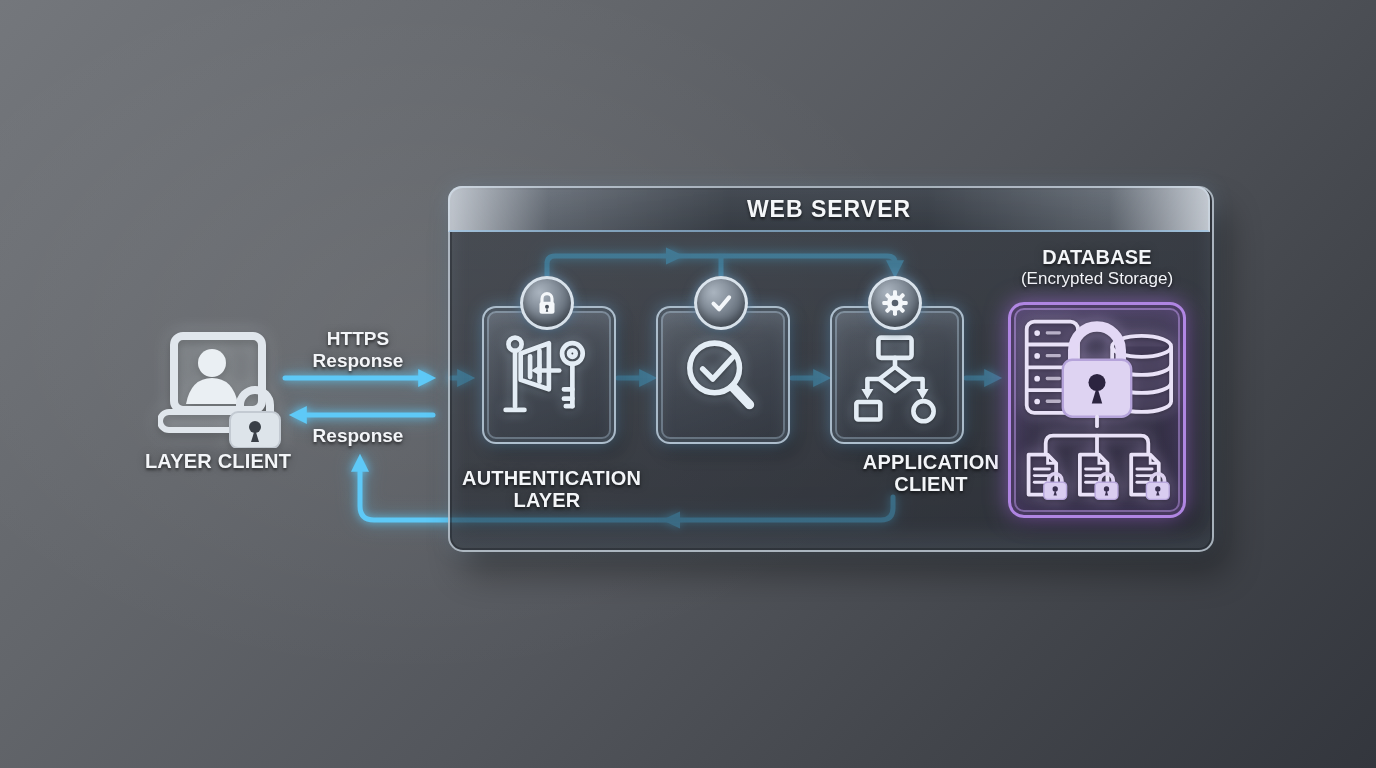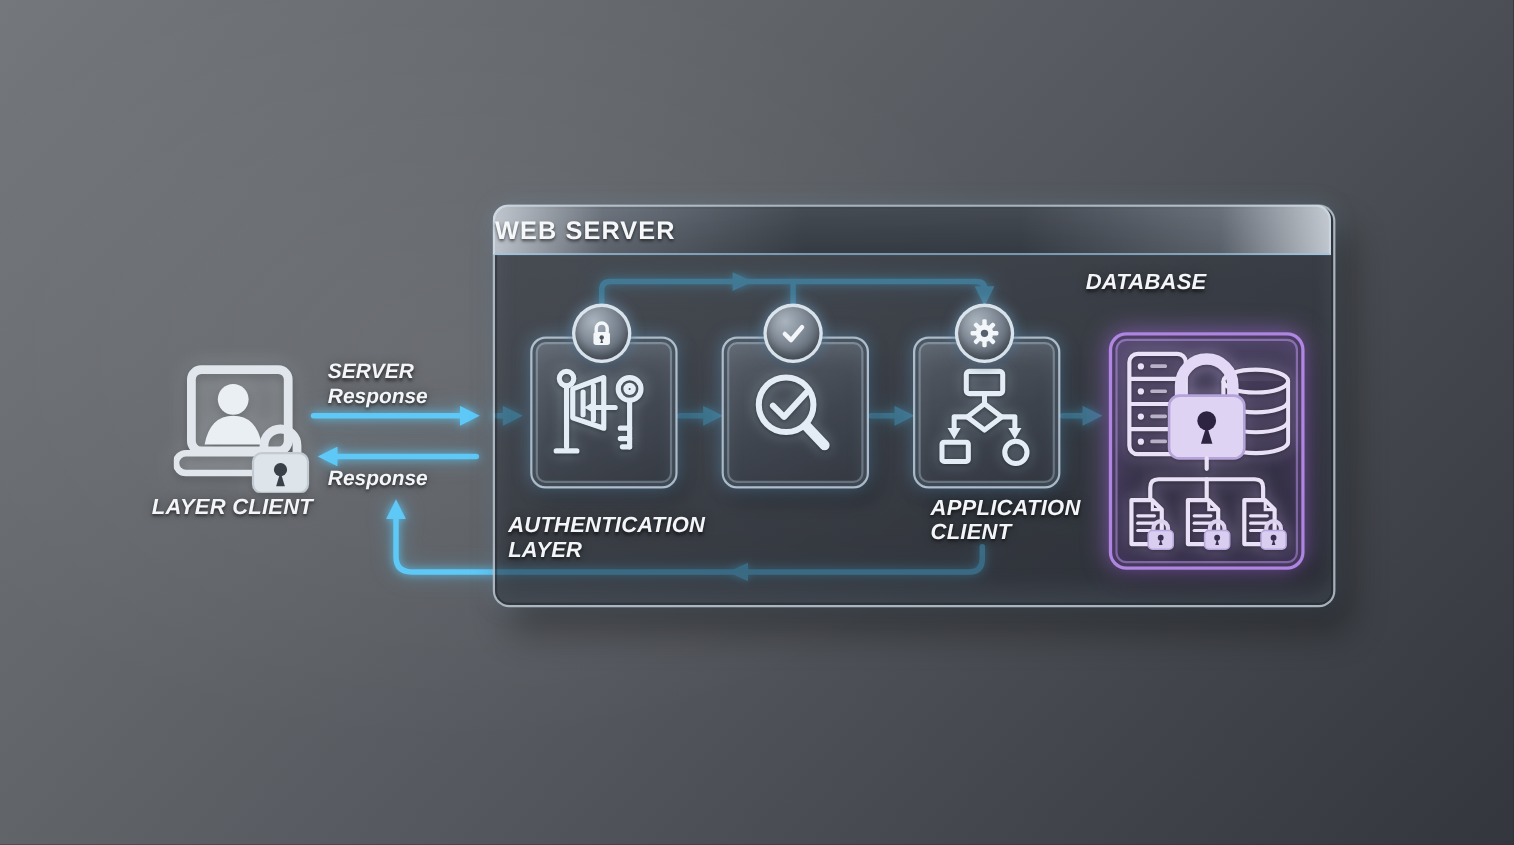--- a/index.html
+++ b/index.html
@@ -10,38 +10,38 @@
       linear-gradient(133deg,#74777c 0%,#63666b 30%,#53565c 55%,#42454b 78%,#33363d 100%);
     font-family:"Liberation Sans",sans-serif;
   }
   .abs{position:absolute;}
   
   svg.arrowlayer{position:absolute;left:0;top:0;pointer-events:none;}
   .flow{stroke:#5ec9f7;stroke-width:5;fill:none;stroke-linecap:round;
         filter:drop-shadow(0 0 4px rgba(94,201,247,0.85)) drop-shadow(0 0 9px rgba(94,201,247,0.35));}
   .fhead{fill:#5ec9f7;filter:drop-shadow(0 0 4px rgba(94,201,247,0.85));}
   
-  .lbl{color:#f3f5f8;text-align:left;text-shadow:0 2px 3px rgba(0,0,0,0.55),0 0 10px rgba(0,0,0,0.25);font-style:italic;}
+  .lbl{color:#f3f5f8;text-align:center;text-shadow:0 2px 3px rgba(0,0,0,0.55),0 0 10px rgba(0,0,0,0.25);}
   .caps{font-weight:bold;font-size:20px;line-height:22px;letter-spacing:0.2px;}
   .flowlbl{font-weight:600;font-size:19px;line-height:22px;}
   
   .panel{
     left:448px;top:186px;width:762px;height:362px;border-radius:15px;
     background:linear-gradient(180deg,rgba(42,48,57,0.50),rgba(30,34,42,0.58));
     border:2px solid rgba(208,220,231,0.75);
     box-shadow:14px 22px 34px rgba(0,0,0,0.33),0 0 20px rgba(150,205,250,0.18),
                inset 0 0 0 2px rgba(20,24,30,0.35), inset 0 -14px 22px rgba(190,215,240,0.10);
   }
   .panel-header{
     left:448px;top:186px;width:762px;height:46px;border-radius:14px 14px 0 0;box-sizing:border-box;
     background:linear-gradient(90deg,rgba(206,212,220,0.88) 0%,rgba(126,134,144,0.50) 13%,
                rgba(52,58,66,0.55) 37%,rgba(52,58,66,0.55) 63%,rgba(126,134,144,0.50) 87%,rgba(210,216,224,0.88) 100%),
                linear-gradient(180deg,rgba(120,128,138,0.45),rgba(48,54,62,0.55));
     border:2px solid rgba(208,220,231,0.7);border-bottom:2px solid rgba(150,195,230,0.65);
-    display:flex;align-items:center;justify-content:flex-start;
+    display:flex;align-items:center;justify-content:center;
   }
   .panel-title{font-weight:bold;font-size:23px;letter-spacing:1px;color:#f5f7f9;
     text-shadow:0 2px 3px rgba(0,0,0,0.6);}
   
   .module{
     width:130px;height:134px;border-radius:14px;top:306px;
     background:linear-gradient(160deg,rgba(150,162,176,0.30),rgba(70,78,90,0.45) 55%,rgba(48,54,64,0.55));
     border:2px solid rgba(198,218,234,0.8);
     box-shadow:0 0 16px rgba(120,195,252,0.35),6px 10px 16px rgba(0,0,0,0.25),
                inset 0 0 0 3px rgba(24,29,37,0.5), inset 0 0 0 5px rgba(190,214,235,0.35),
@@ -106,21 +106,21 @@
     <g>
       <path d="M82,84 v-9 a15,15 0 0 1 30,0 v9" fill="none" stroke="#e0e6ec" stroke-width="8"></path>
       <rect x="72" y="82" width="50" height="36" rx="8" fill="#dde4ea" stroke="#c3cad2" stroke-width="2"></rect>
       <circle cx="97" cy="97" r="6" fill="#3a4048"></circle>
       <path d="M97,99 l-4,13 h8 Z" fill="#3a4048"></path>
     </g>
   </svg>
   <div class="abs lbl caps" style="left:138px;top:450px;width:160px;">LAYER CLIENT</div>
 
   <div class="abs lbl flowlbl" style="left:298px;top:328px;width:120px;">
-    <div>SERVER</div>
+    <div>HTTPS</div>
     <div>Response</div>
   </div>
   <div class="abs lbl flowlbl" style="left:298px;top:425px;width:120px;">Response</div>
 
   <div class="abs panel"></div>
   <div class="abs panel-header">
     <span class="panel-title">WEB SERVER</span>
   </div>
 
   <div class="abs module" style="left:482px;"></div>
@@ -197,20 +197,21 @@
       </g>
     </svg>
   </div>
   <div class="abs lbl caps" style="left:846px;top:451px;width:170px;">
     <div>APPLICATION</div>
     <div>CLIENT</div>
   </div>
 
   <div class="abs lbl" style="left:987px;top:246px;width:220px;">
     <div class="caps">DATABASE</div>
+    <div class="subtitle">(Encrypted Storage)</div>
   </div>
   <div class="abs dbbox"></div>
   <svg class="abs dbicon" style="left:1021px;top:314px;" width="152" height="194" viewBox="0 0 160 200">
     <defs>
       <g id="encdoc">
         <path d="M0,0 h20 l9,9 v33 h-29 Z" fill="rgba(40,32,58,0.35)" stroke="#e9e2f7" stroke-width="4" stroke-linejoin="round"></path>
         <path d="M20,0 v9 h9" fill="none" stroke="#e9e2f7" stroke-width="3"></path>
         <line x1="6" y1="15" x2="22" y2="15" stroke="#e9e2f7" stroke-width="3" stroke-linecap="round"></line>
         <line x1="6" y1="22" x2="22" y2="22" stroke="#e9e2f7" stroke-width="3" stroke-linecap="round"></line>
         <line x1="6" y1="29" x2="18" y2="29" stroke="#e9e2f7" stroke-width="3" stroke-linecap="round"></line>

